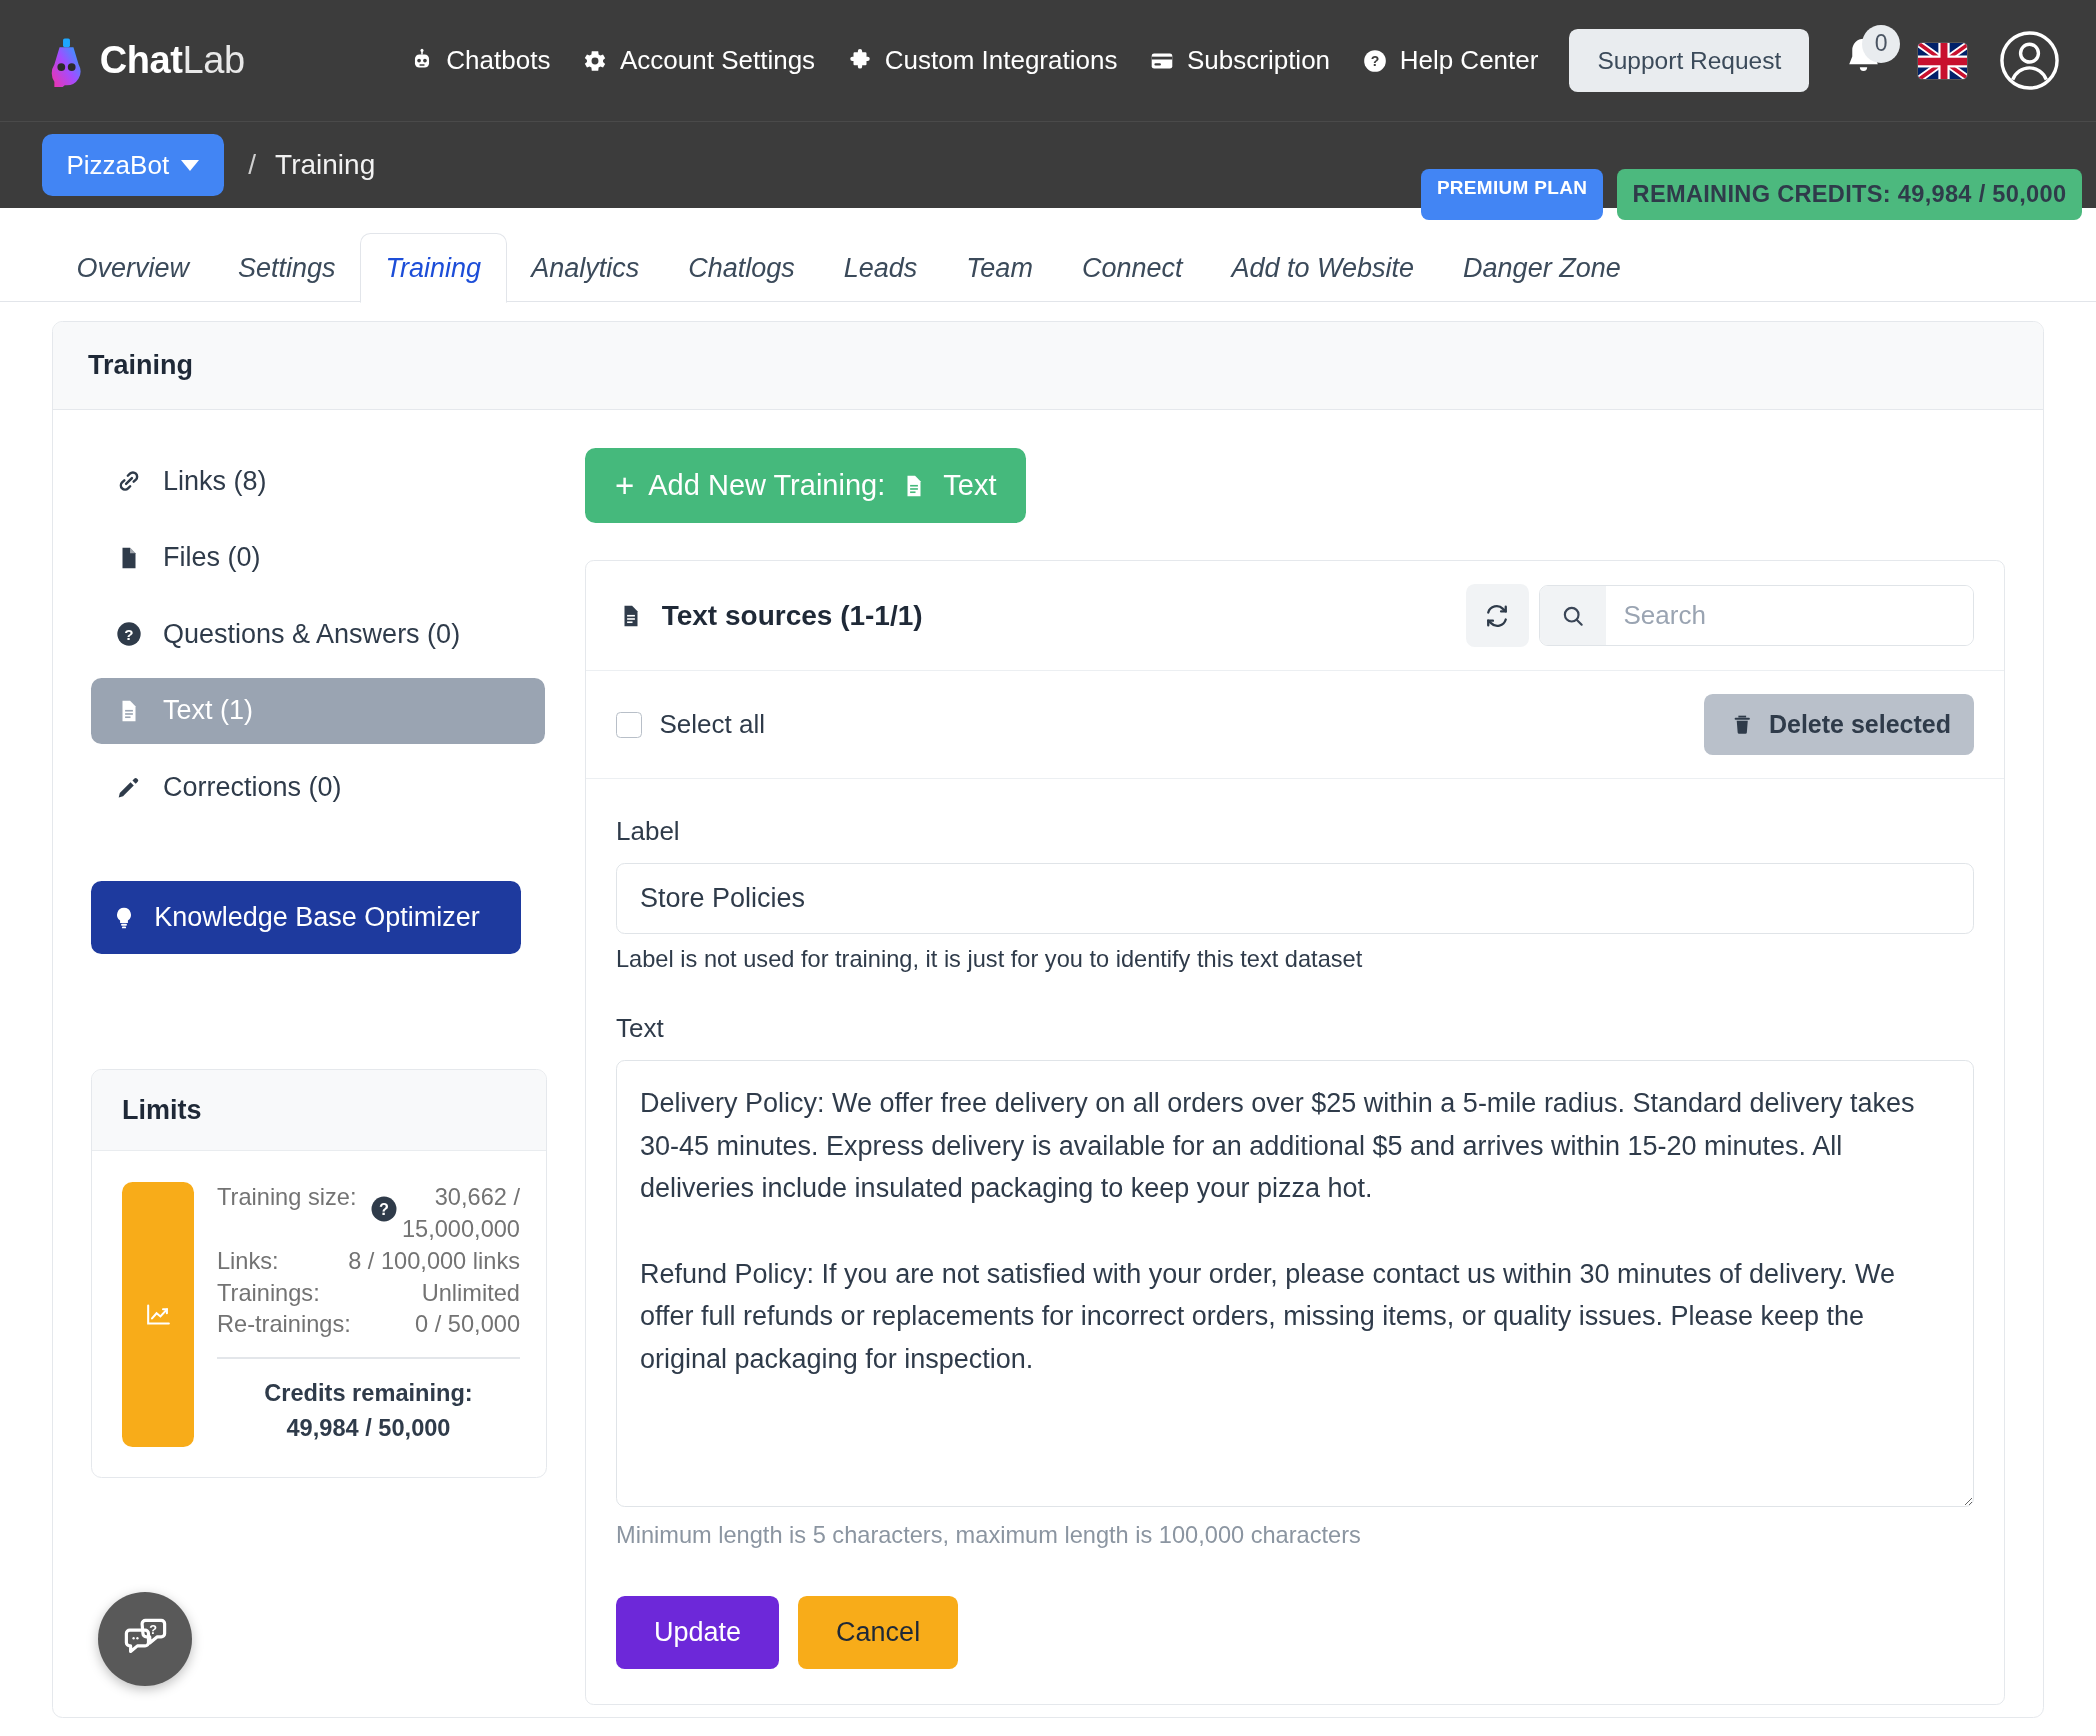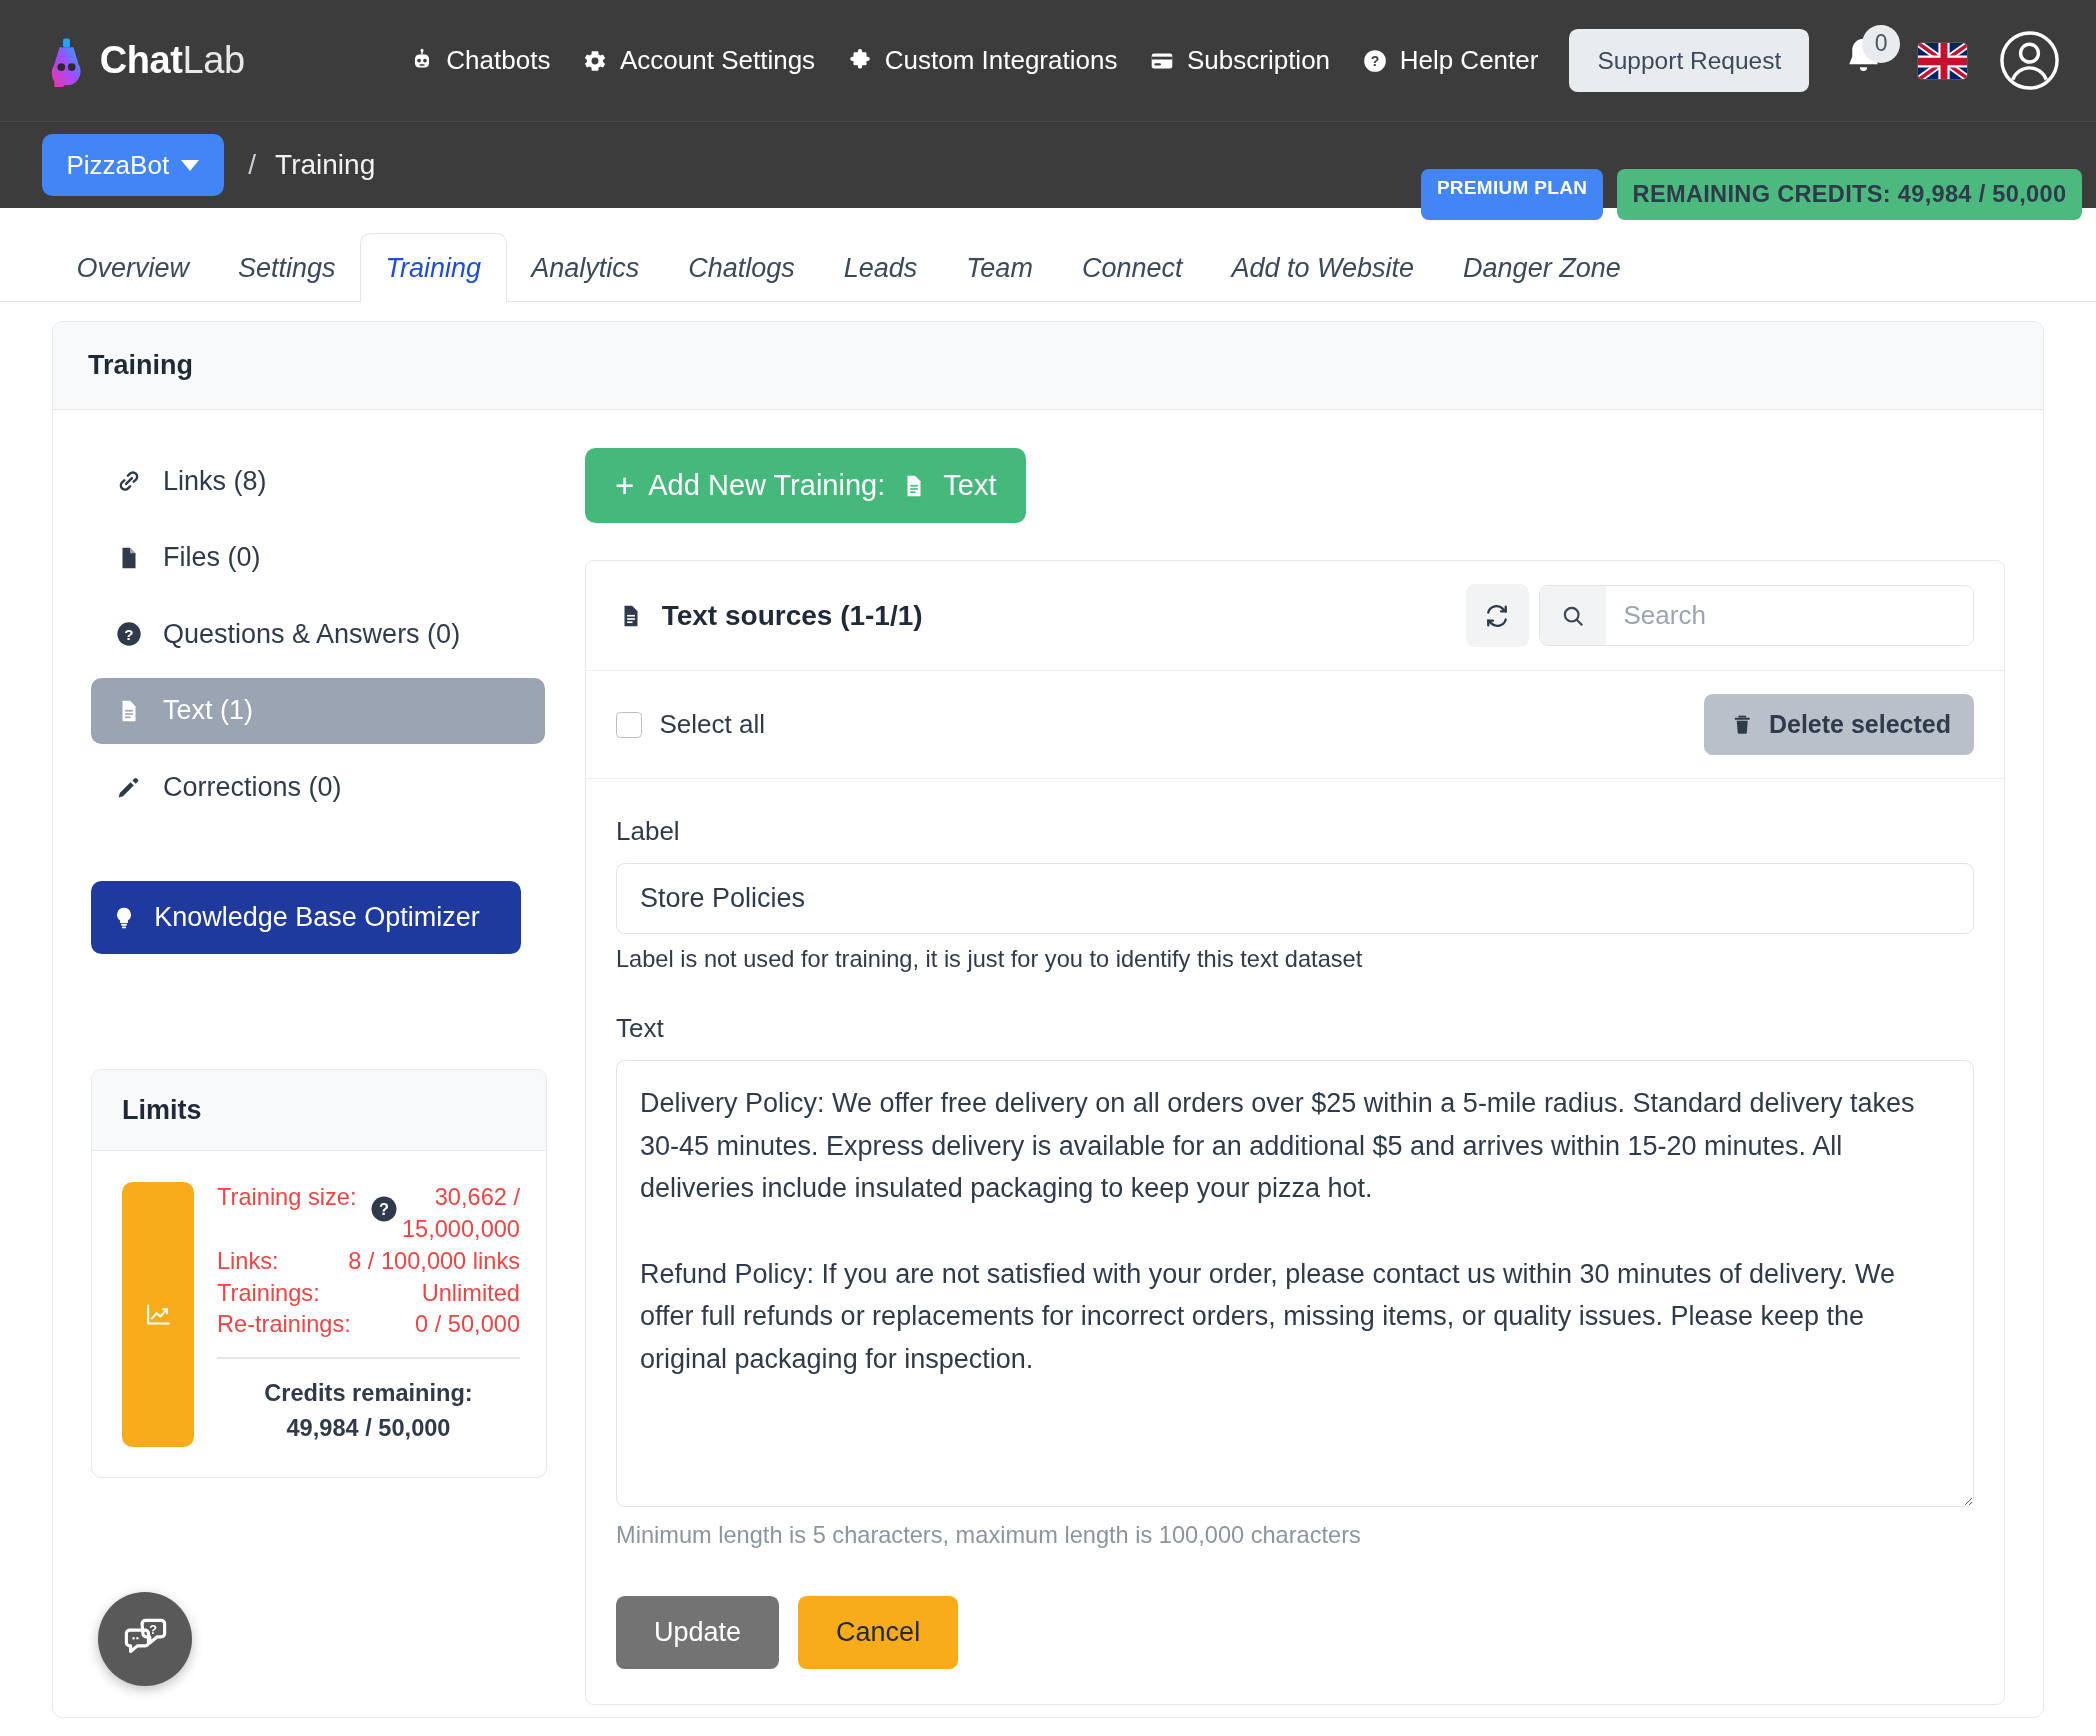--- a/index.html
+++ b/index.html
@@ -139,21 +139,21 @@
   }
   .limits-head {
     background: #f8f9fa; border-bottom: 1.7px solid #e9ecef;
     padding: 24.5px 30px; font-size: 27px; font-weight: 700; color: #1f2937;
   }
   .limits-body { display: flex; padding: 31px 26px 30px 30px; gap: 23px; }
   .limits-bar { width: 72px; border-radius: 10.5px; background: #f8ac19;
     display: flex; align-items: center; justify-content: center; }
   .limits-rows { flex: 1; }
   .lrow { display: flex; justify-content: space-between; align-items: flex-start;
-    font-size: 23.6px; color: #ef4444; line-height: 1.35; }
+    font-size: 23.6px; color: #737373; line-height: 1.35; }
   .lrow .lk { display: flex; align-items: flex-start; gap: 12.2px; white-space: nowrap; }
   .lrow .lv { text-align: right; }
   .q-ico { width: 30px; height: 30px; flex: none; margin-top: 12.2px; cursor: pointer; }
   .limits-sep { height: 1.7px; background: #e3e6ea; margin: 15.7px 0 17.5px; }
   .credits { text-align: center; font-size: 23.6px; font-weight: 700; color: #2f3b4a; line-height: 1.5; }
 
   
   .main { flex: 1; min-width: 0; }
   .add-btn {
     background: #45b97c; color: #fff; border: none; border-radius: 10.5px;
@@ -207,21 +207,21 @@
   .help { font-size: 23.6px; color: #2f3b4a; margin-top: 12.2px; }
   .help.muted { color: #8b95a1; }
   .field-label2 { font-size: 26px; color: #2f3b4a; margin: 40px 0 15.7px; }
   .textarea {
     width: 100%; height: 447px; border: 1.7px solid #e0e4e8; border-radius: 8.7px;
     font-size: 27px; line-height: 1.58; color: #2f3b4a; padding: 21px 23px;
     outline: none; resize: both; font-family: "Liberation Sans", sans-serif;
     white-space: pre-wrap; overflow: auto;
   }
   .actions { margin-top: 47px; display: flex; gap: 19px; }
-  .btn-update { background: #737373; color: #fff; }
+  .btn-update { background: #6d28d9; color: #fff; }
   .btn-cancel { background: #f8ac19; color: #1f2937; }
   .actbtn { border: none; border-radius: 8.7px; font-size: 27px; padding: 21px 38px; cursor: pointer; }
 
   
   .chat-fab {
     position: absolute; left: 45px; bottom: 31px;
     width: 94px; height: 94px; border-radius: 50%;
     background: #595959; display: flex; align-items: center; justify-content: center;
     cursor: pointer; box-shadow: 0 3.5px 12.2px rgba(0,0,0,.25);
   }

